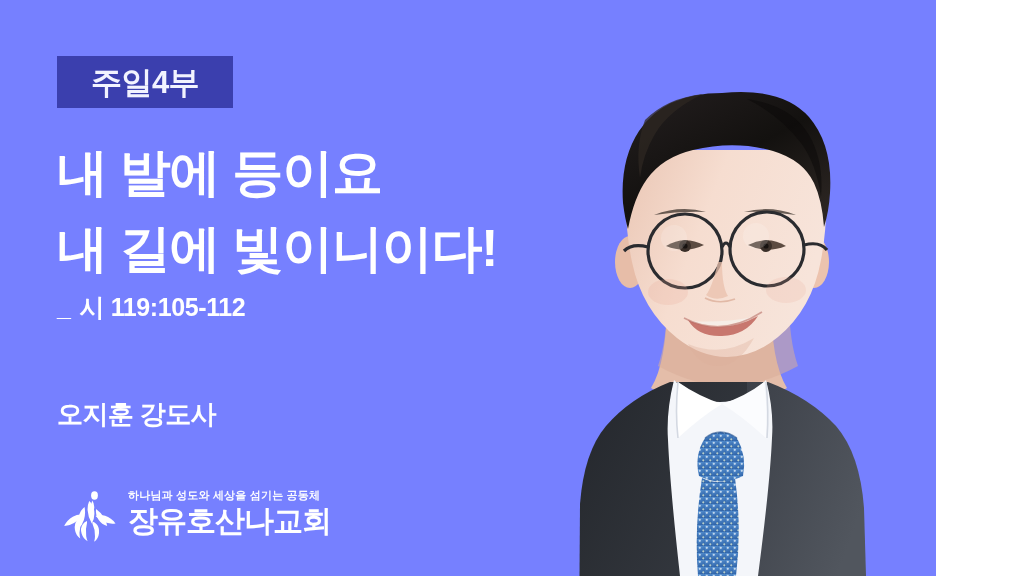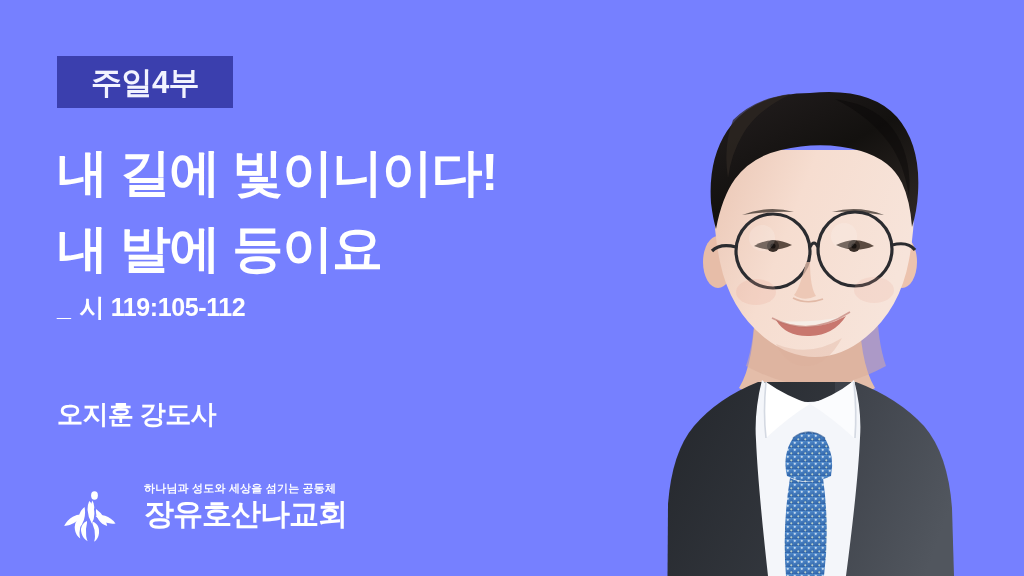--- a/index.html
+++ b/index.html
@@ -8,21 +8,21 @@
   }
   body {
     width: 1024px;
     height: 576px;
     overflow: hidden;
     font-family: "Liberation Sans", "DejaVu Sans", sans-serif;
   }
 
   #slide {
     position: relative;
-    width: 1024px;
+    width: 936px;
     height: 576px;
     background: #7680ff;
     overflow: hidden;
     text-decoration: underline;
   }
 
   
   #series-badge {
     position: absolute;
     left: 57px;
@@ -88,22 +88,22 @@
     white-space: nowrap;
     margin-top: 36px;
   }
 
   
   #logo-lockup {
     position: absolute;
     left: 58px;
     top: 483px;
     display: flex;
-    align-items: flex-start;
-    gap: 24px;
+    align-items: center;
+    gap: 8px;
   }
   #logo-mark {
     width: 62px;
     height: 62px;
     flex: 0 0 62px;
     position: relative;
   }
   #logo-mark svg { display: block; }
   #logo-text {
     display: flex;
@@ -141,22 +141,22 @@
 </head>
 <body>
 
 <div id="slide">
 
   <div id="series-badge">
     <span class="badge-text">주일4부</span>
   </div>
 
   <div id="title-block">
+    <div class="title-line">내 발에 등이요</div>
     <div class="title-line">내 길에 빛이니이다!</div>
-    <div class="title-line">내 발에 등이요</div>
   </div>
 
   <div id="scripture">
     <span class="dash">_</span><span>시 119:105-112</span>
   </div>
 
   <div id="speaker">오지훈 강도사</div>
 
   <div id="logo-lockup">
     <div id="logo-mark">

